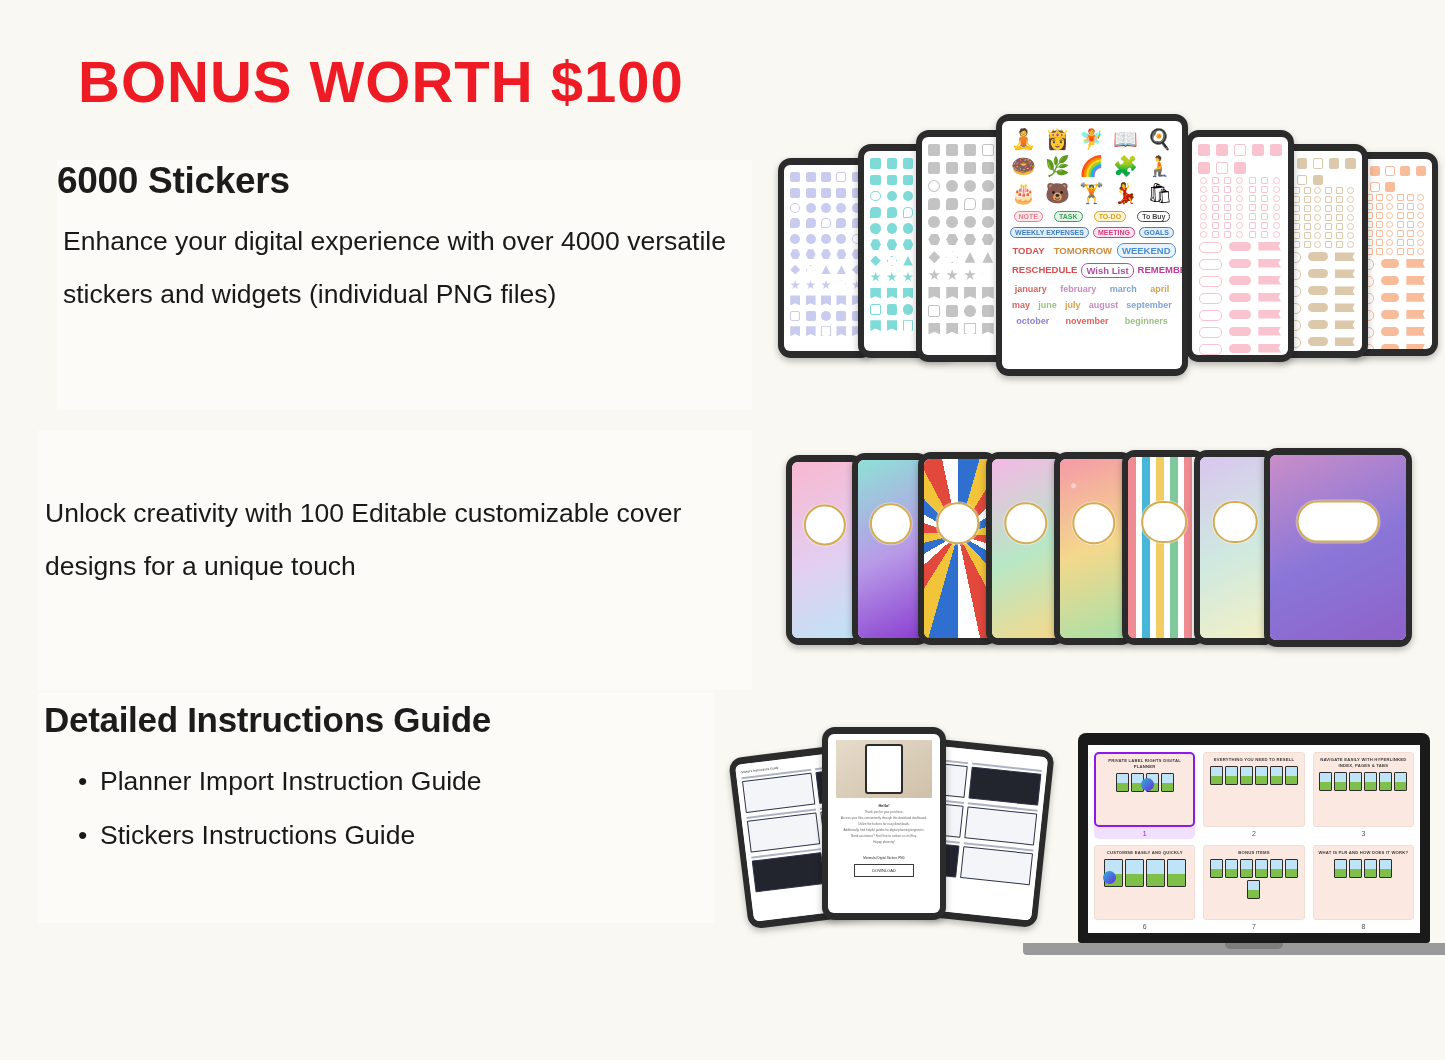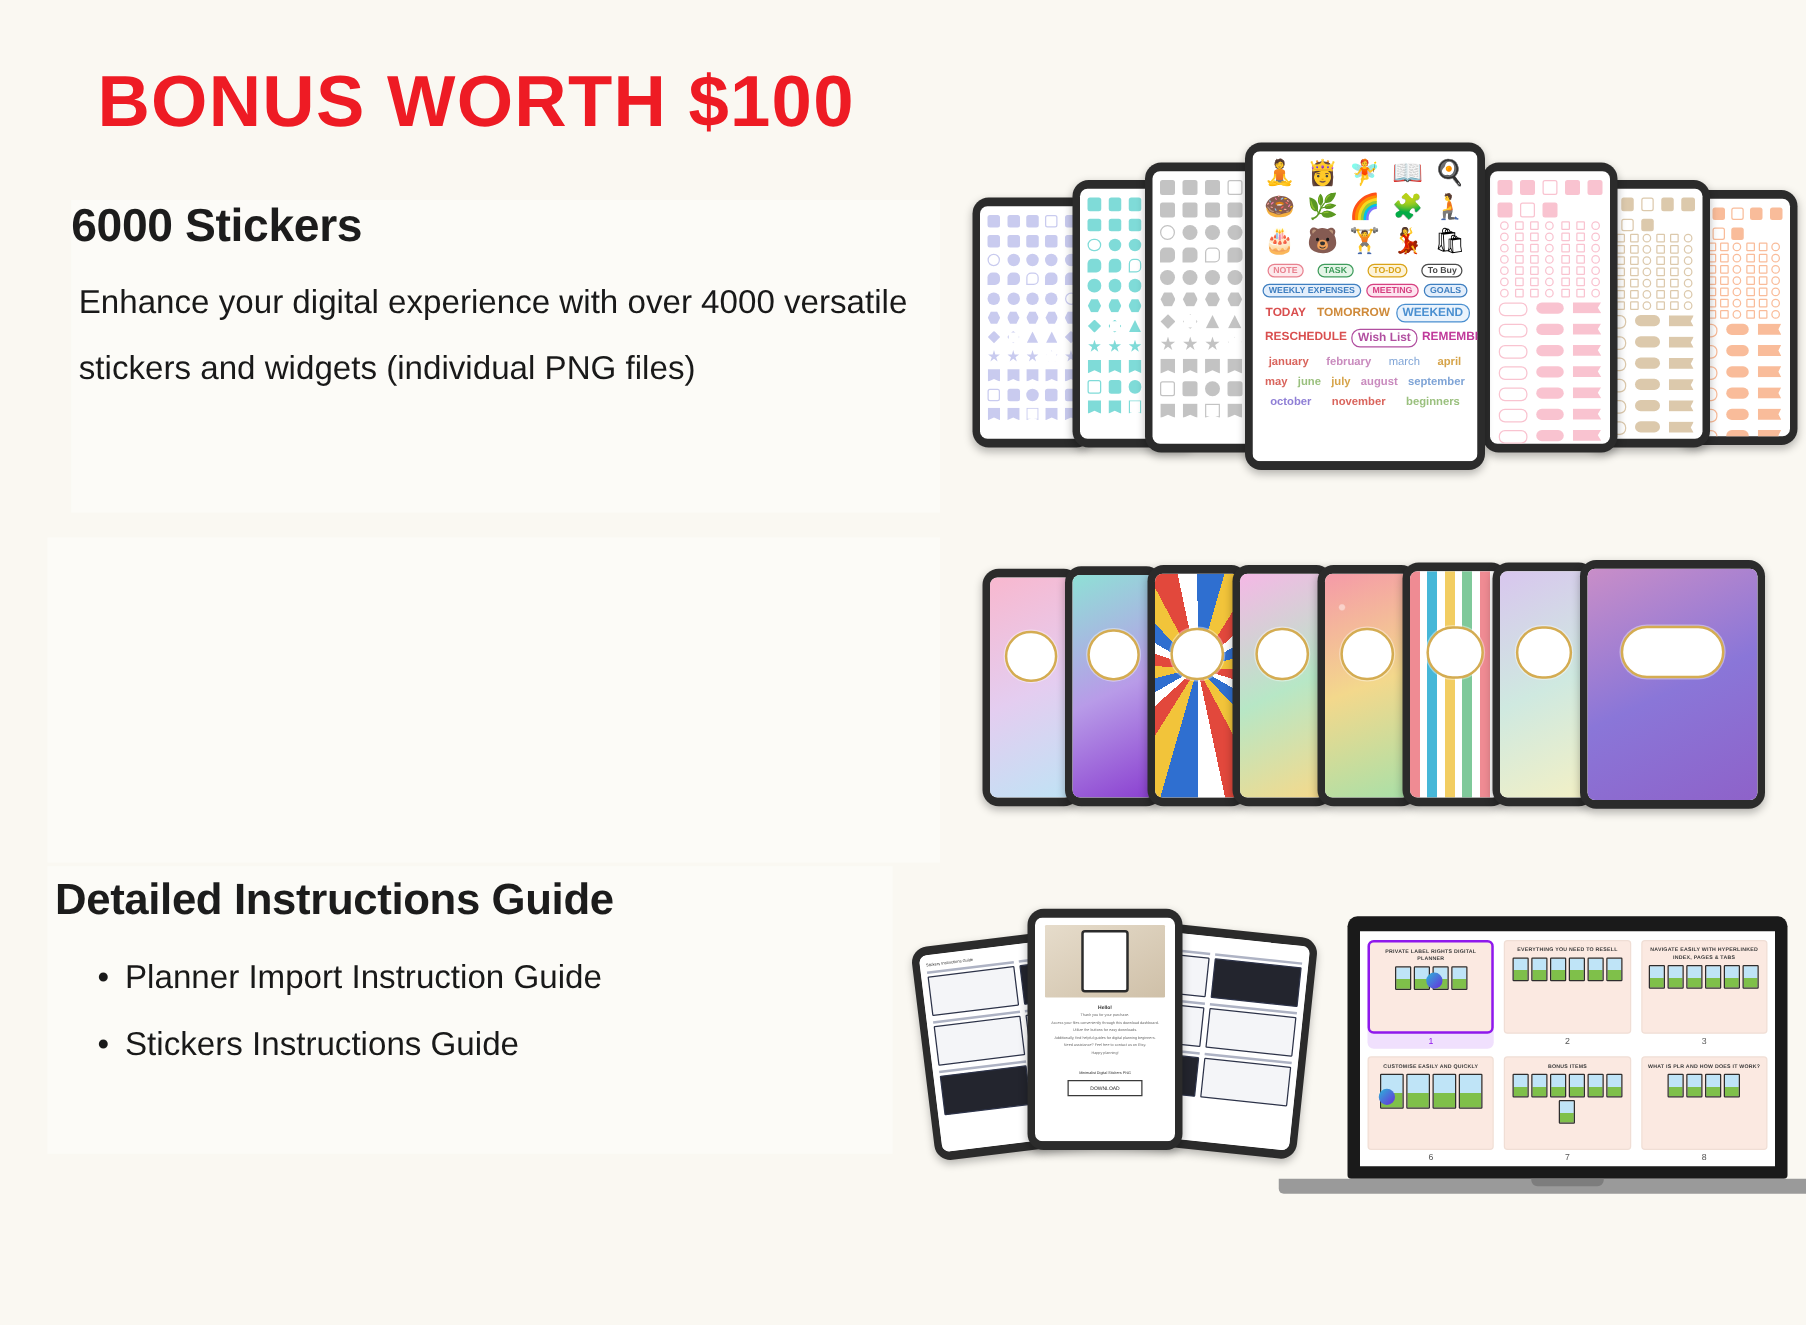--- a/index.html
+++ b/index.html
@@ -184,20 +184,21 @@
 
   <div class="headline">BONUS WORTH $100</div>
 
   <div class="panel" id="panel-stickers"></div>
   <div class="panel" id="panel-covers"></div>
   <div class="panel" id="panel-guide"></div>
 
   <div class="sec-title" id="t-stickers">6000 Stickers</div>
   <div class="sec-body" id="b-stickers">Enhance your digital experience with over 4000 versatile stickers and widgets (individual PNG files)</div>
 
+  <div class="sec-body" id="b-covers">Unlock creativity with 100 Editable customizable cover designs for a unique touch</div>
 
   <div class="sec-title" id="t-guide">Detailed Instructions Guide</div>
   <ul class="bullets">
     <li><span class="dot">•</span><span>Planner Import Instruction Guide</span></li>
     <li><span class="dot">•</span><span>Stickers Instructions Guide</span></li>
   </ul>
 
 
   <div id="sticker-fan">
       <div class="tablet" style="left: 778px; top: 158px; width: 96px; height: 200px; z-index: 1;">
@@ -1104,21 +1105,21 @@
               <span style="font-size: 9.5px; font-weight: bold; color: rgb(74, 143, 208); background: rgb(234, 243, 252); border: 1px solid rgb(74, 143, 208); border-radius: 7px; padding: 1px 4px; white-space: nowrap;">WEEKEND</span>
             </div>
             <div style="display: flex; justify-content: space-around; margin-top: 5px;">
               <span style="font-size: 9.5px; font-weight: bold; color: rgb(217, 79, 79); background: transparent; border: none; border-radius: 7px; padding: 1px 4px; white-space: nowrap;">RESCHEDULE</span>
               <span style="font-size: 9.5px; font-weight: bold; color: rgb(177, 79, 160); background: rgb(255, 255, 255); border: 1px solid rgb(177, 79, 160); border-radius: 7px; padding: 1px 4px; white-space: nowrap;">Wish List</span>
               <span style="font-size: 9.5px; font-weight: bold; color: rgb(192, 57, 154); background: transparent; border: none; border-radius: 7px; padding: 1px 4px; white-space: nowrap;">REMEMBER!</span>
             </div>
             <div style="display: flex; justify-content: space-around; margin-top: 6px;">
               <span style="font-size: 9px; font-weight: bold; color: rgb(217, 100, 92); white-space: nowrap;">january</span>
               <span style="font-size: 9px; font-weight: bold; color: rgb(201, 139, 190); white-space: nowrap;">february</span>
-              <span style="font-size: 9px; font-weight: normal; color: rgb(127, 164, 214); white-space: nowrap;">march</span>
+              <span style="font-size: 9px; font-weight: bold; color: rgb(127, 164, 214); white-space: nowrap;">march</span>
               <span style="font-size: 9px; font-weight: bold; color: rgb(214, 164, 74); white-space: nowrap;">april</span>
             </div>
             <div style="display: flex; justify-content: space-around; margin-top: 6px;">
               <span style="font-size: 9px; font-weight: bold; color: rgb(217, 100, 92); white-space: nowrap;">may</span>
               <span style="font-size: 9px; font-weight: bold; color: rgb(154, 192, 126); white-space: nowrap;">june</span>
               <span style="font-size: 9px; font-weight: bold; color: rgb(214, 164, 74); white-space: nowrap;">july</span>
               <span style="font-size: 9px; font-weight: bold; color: rgb(201, 139, 190); white-space: nowrap;">august</span>
               <span style="font-size: 9px; font-weight: bold; color: rgb(127, 164, 214); white-space: nowrap;">september</span>
             </div>
             <div style="display: flex; justify-content: space-around; margin-top: 6px;">

